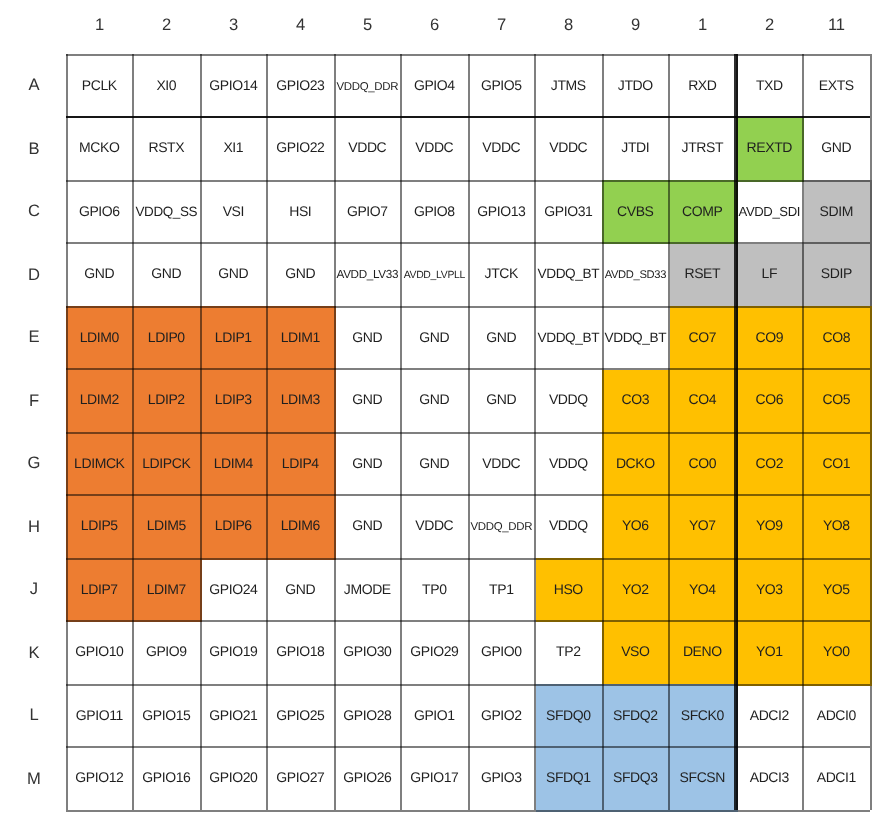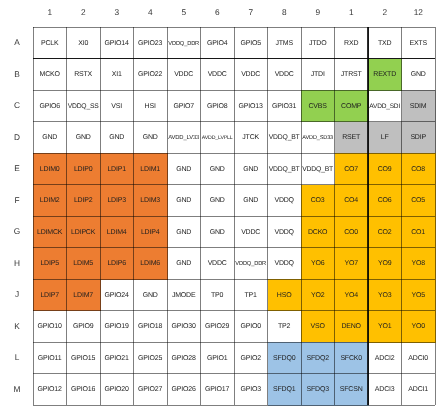--- a/index.html
+++ b/index.html
@@ -547,21 +547,21 @@
       <div class="colhdr" style="left: 66.5px; width: 33.5px; top: 7px; color: rgb(51, 51, 51);">2</div>
       <div class="colhdr" style="left: 100px; width: 33.5px; top: 7px; color: rgb(51, 51, 51);">3</div>
       <div class="colhdr" style="left: 133.5px; width: 33.5px; top: 7px; color: rgb(51, 51, 51);">4</div>
       <div class="colhdr" style="left: 167px; width: 33.5px; top: 7px; color: rgb(51, 51, 51);">5</div>
       <div class="colhdr" style="left: 200.5px; width: 33.5px; top: 7px; color: rgb(51, 51, 51);">6</div>
       <div class="colhdr" style="left: 234px; width: 33.5px; top: 7px; color: rgb(51, 51, 51);">7</div>
       <div class="colhdr" style="left: 267.5px; width: 33.5px; top: 7px; color: rgb(51, 51, 51);">8</div>
       <div class="colhdr" style="left: 301px; width: 33.5px; top: 7px; color: rgb(51, 51, 51);">9</div>
       <div class="colhdr" style="left: 334.5px; width: 33.5px; top: 7px; color: rgb(51, 51, 51);">1</div>
       <div class="colhdr" style="left: 368px; width: 33.5px; top: 7px; color: rgb(51, 51, 51);">2</div>
-      <div class="colhdr" style="left: 401.5px; width: 33.5px; top: 7px; color: rgb(51, 51, 51);">12</div>
+      <div class="colhdr" style="left: 401.5px; width: 33.5px; top: 7px; color: rgb(51, 51, 51);">11</div>
     </div>
   <div id="rowheaders">
       <div class="rowhdr" style="left: 6px; width: 22px; top: 37.35px; color: rgb(51, 51, 51);">A</div>
       <div class="rowhdr" style="left: 6px; width: 22px; top: 68.85px; color: rgb(51, 51, 51);">B</div>
       <div class="rowhdr" style="left: 6px; width: 22px; top: 100.35px; color: rgb(51, 51, 51);">C</div>
       <div class="rowhdr" style="left: 6px; width: 22px; top: 131.85px; color: rgb(51, 51, 51);">D</div>
       <div class="rowhdr" style="left: 6px; width: 22px; top: 163.35px; color: rgb(51, 51, 51);">E</div>
       <div class="rowhdr" style="left: 6px; width: 22px; top: 194.85px; color: rgb(51, 51, 51);">F</div>
       <div class="rowhdr" style="left: 6px; width: 22px; top: 226.35px; color: rgb(51, 51, 51);">G</div>
       <div class="rowhdr" style="left: 6px; width: 22px; top: 257.85px; color: rgb(51, 51, 51);">H</div>

